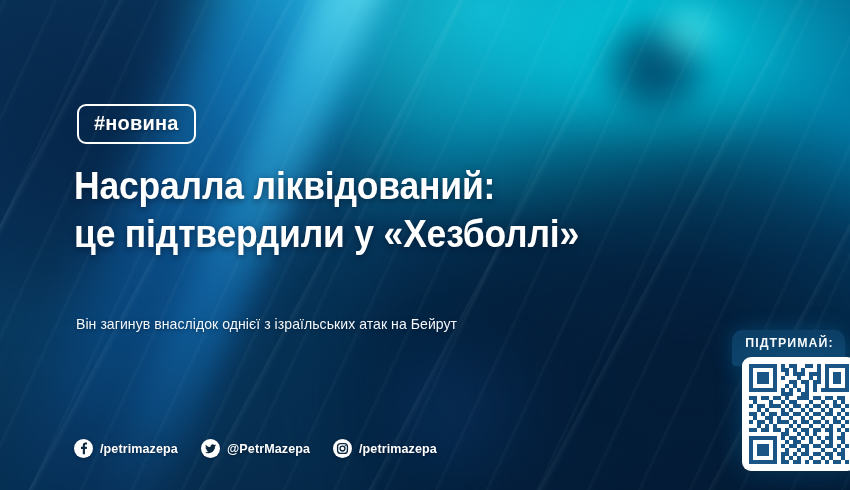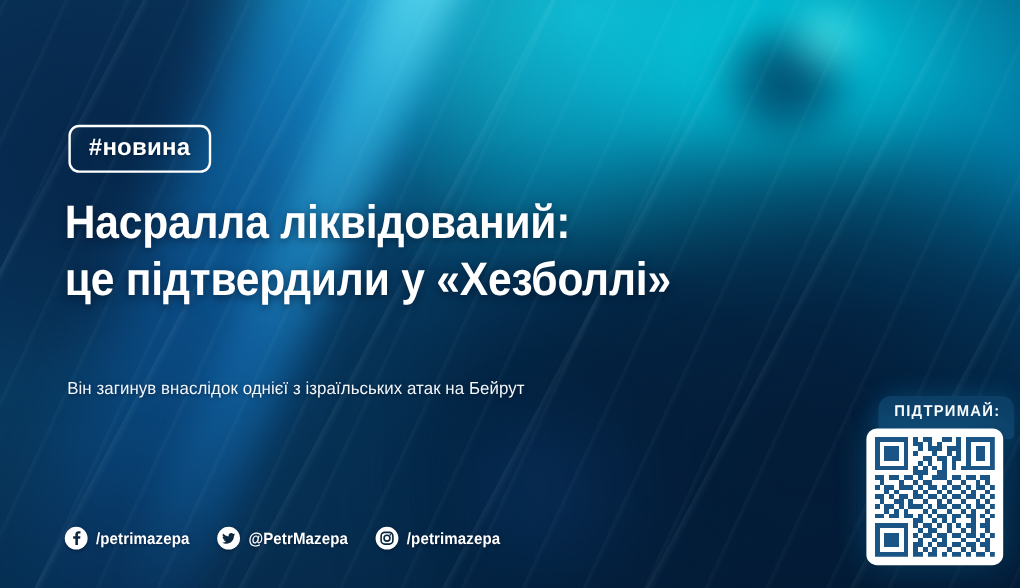--- a/index.html
+++ b/index.html
@@ -113,21 +113,21 @@
         rgba(210,250,255,0.06) 64px,
         rgba(210,250,255,0.00) 70px,
         rgba(255,255,255,0.00) 150px);
   }
   .bg-vignette {
     position: absolute; inset: 0;
     background: radial-gradient(ellipse 120% 110% at 50% 45%, rgba(0,0,0,0) 45%, rgba(0,10,25,0.32) 100%);
   }
 
   
-  .content { position: absolute; inset: 0; }
+  .content { position: absolute; inset: 0; margin-left: 20px; }
 
   .badge {
     position: absolute;
     left: 57px; top: 104px;
     padding: 7px 15px 9px 15px;
     border: 2px solid #ffffff;
     border-radius: 9px;
     color: #ffffff;
     font-size: 20px;
     font-weight: bold;

